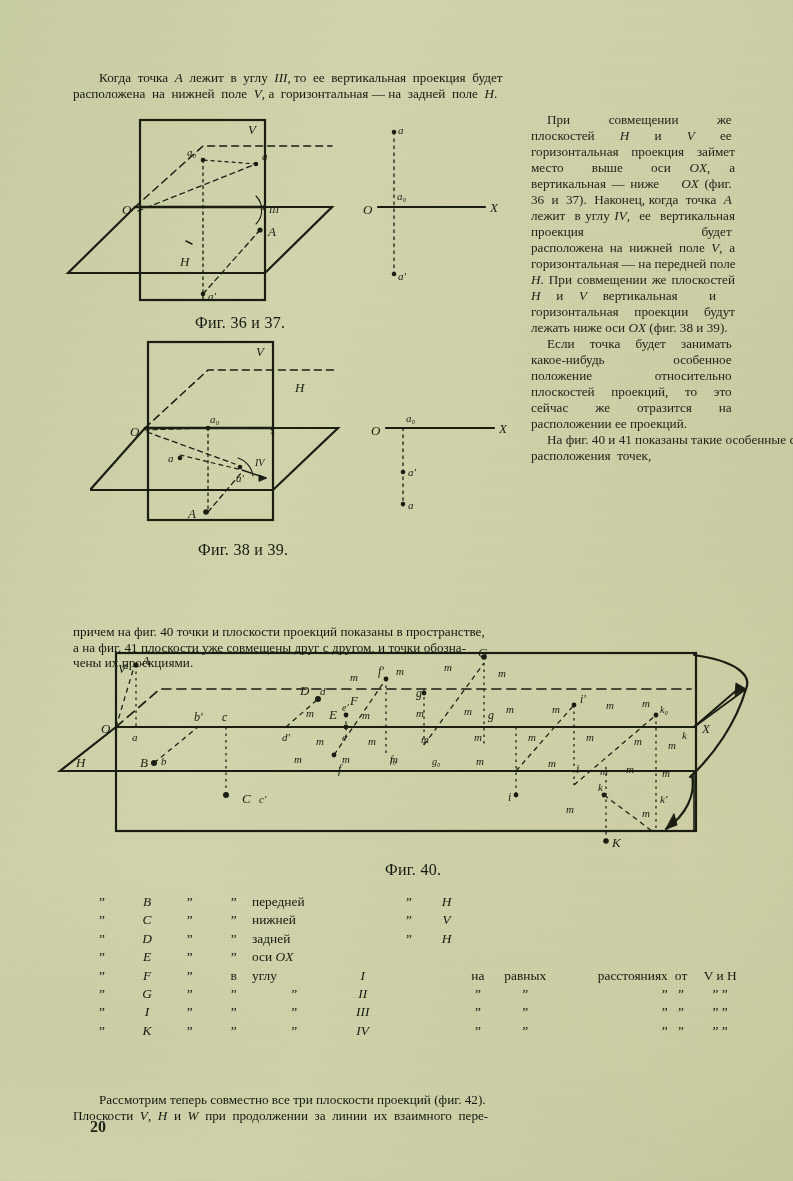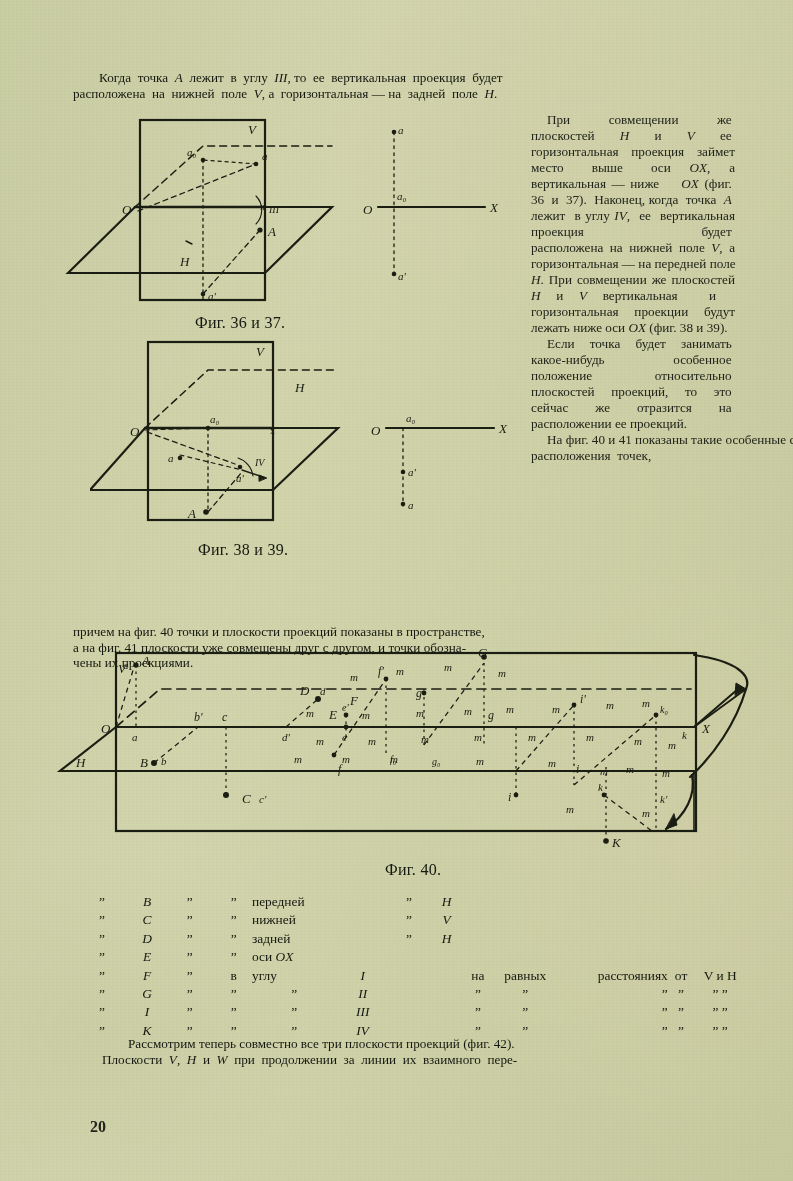--- a/index.html
+++ b/index.html
@@ -42,21 +42,21 @@
   
   #top-para{left:73px;top:70px;width:660px;}
   #top-para .l{white-space:nowrap;}
 
   
   #right-col{left:531px;top:112px;width:204px;font-size:13.2px;line-height:16.0px;text-align:justify;}
   #right-col p{margin:0;text-indent:16px;}
 
   
   #mid-para{left:73px;top:624px;width:662px;}
-  #bot-para{left:73px;top:1036px;width:662px;margin-left:29px;}
+  #bot-para{left:73px;top:1092px;width:662px;}
   #page-num{left:90px;top:1118px;font-weight:bold;font-size:16px;font-family:Liberation Serif, serif;}
 
   
   .cap{font-size:16px;letter-spacing:.3px;}
 
   
   svg{display:block;}
   .fig-label{font-family:"Liberation Serif","DejaVu Serif",serif;font-style:italic;}
 
   

